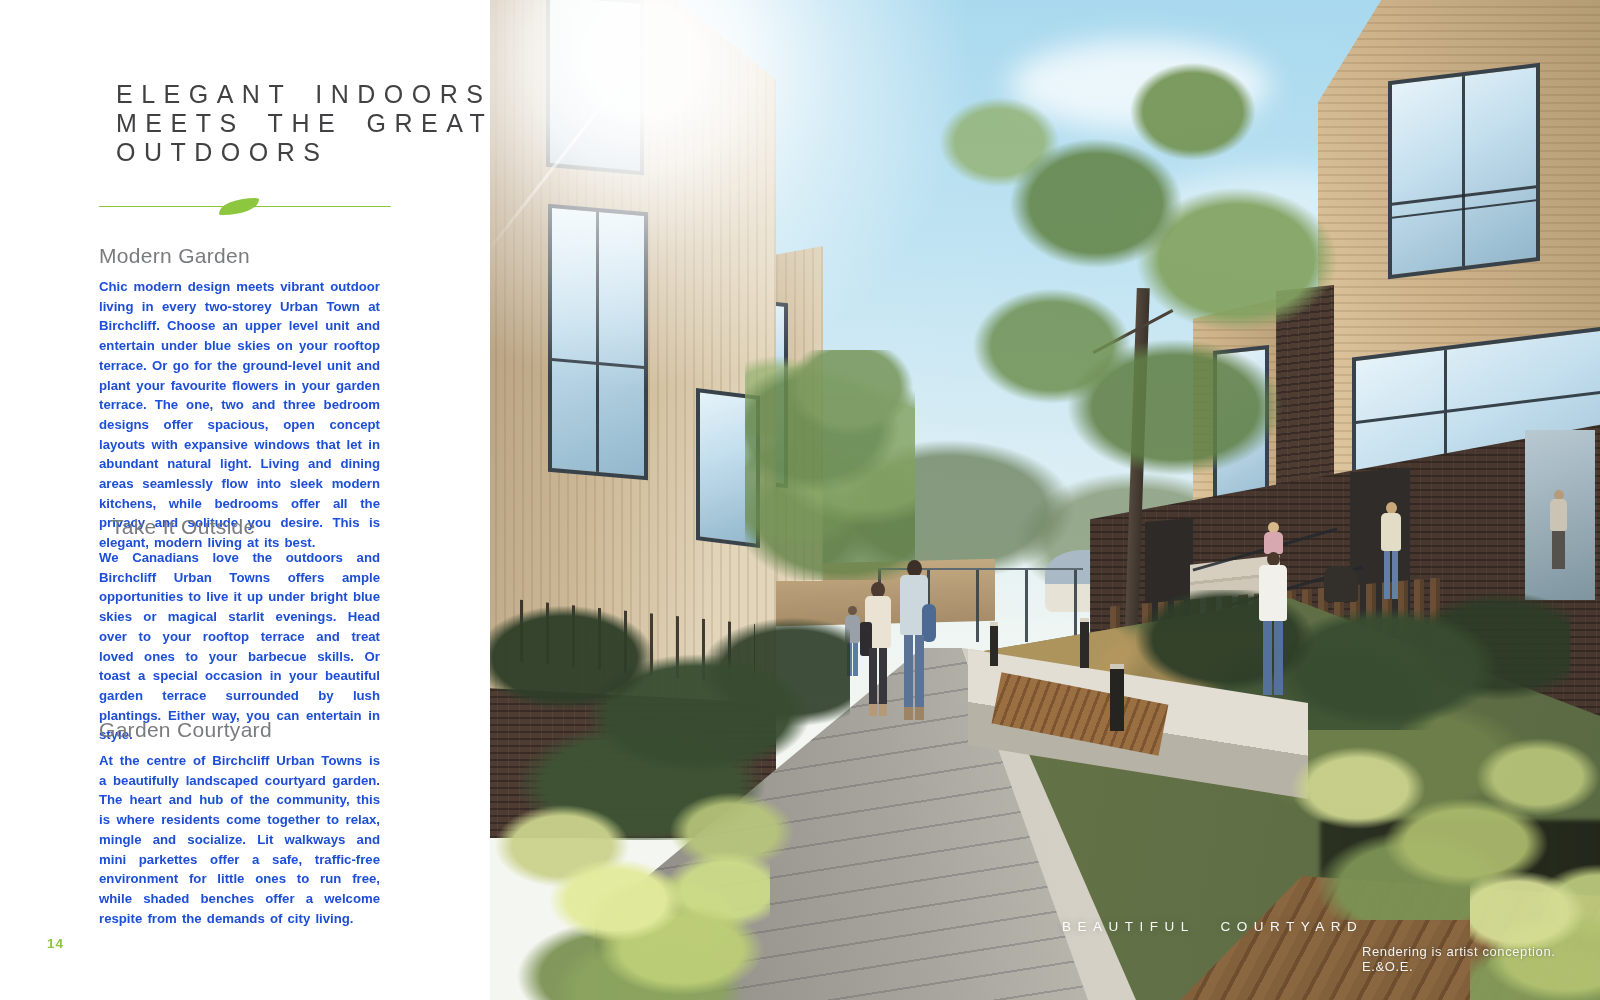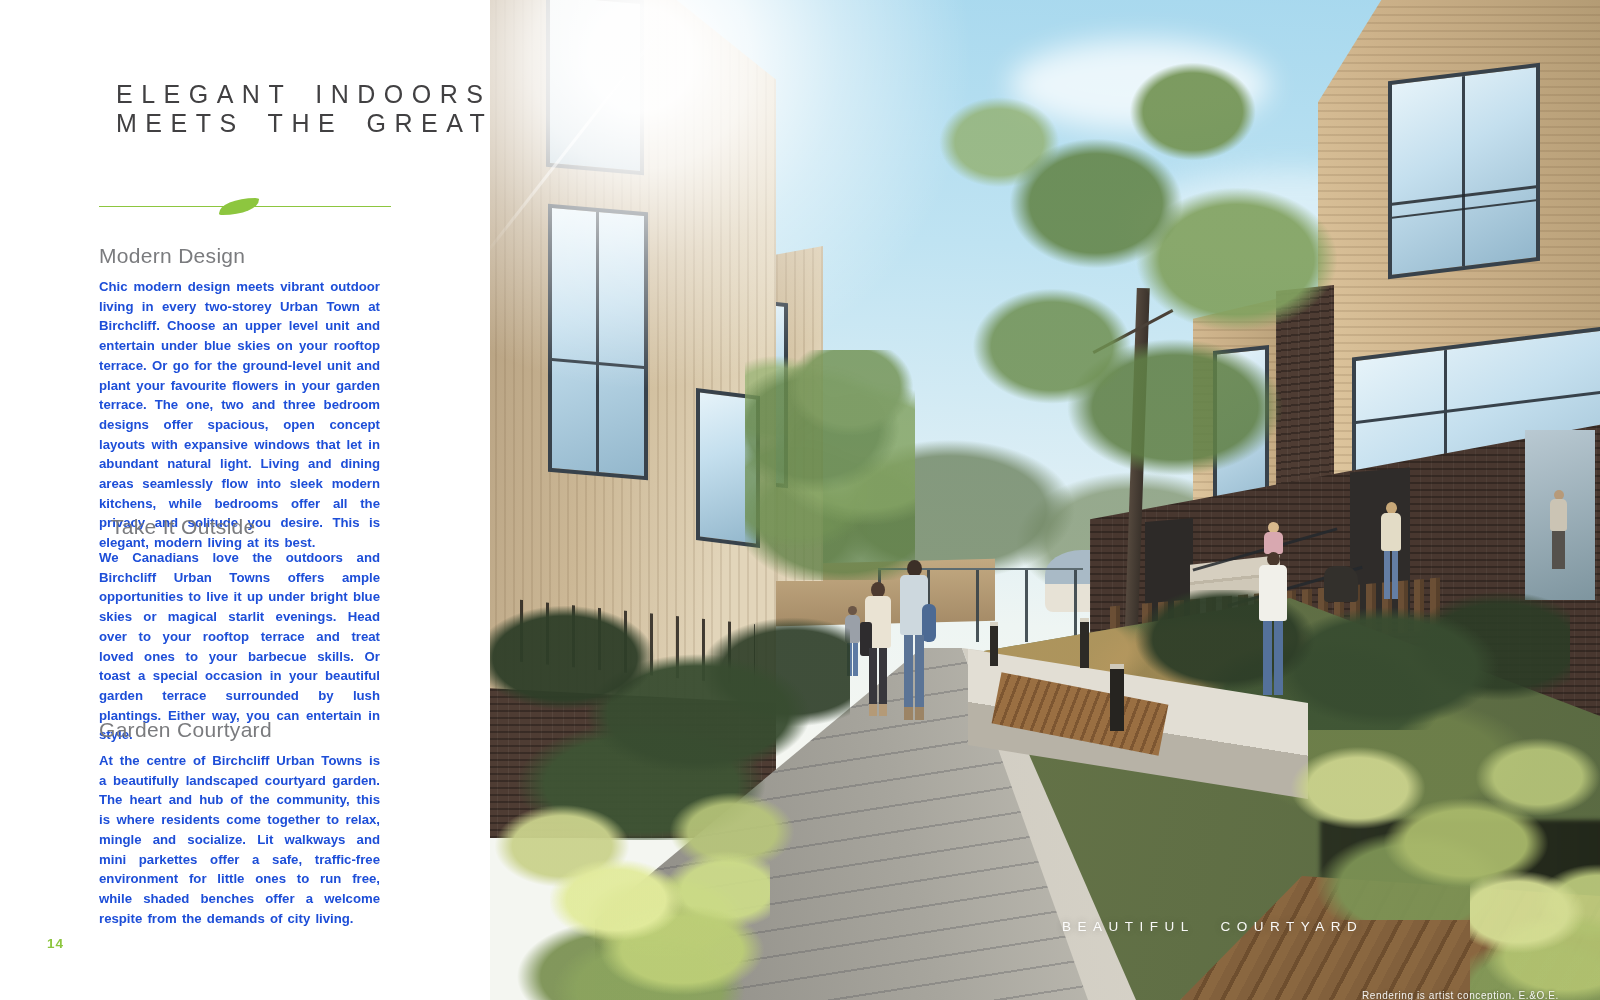--- a/index.html
+++ b/index.html
@@ -76,39 +76,39 @@
   .person{position:absolute;}
   .person .head{position:absolute;border-radius:50%;}
   .person .torso{position:absolute;border-radius:5px 5px 3px 3px;}
   .person .legs{position:absolute;}
 
   .caption{
     font-size:13.5px;letter-spacing:6.5px;word-spacing:16px;color:rgba(255,255,255,.96);
     text-shadow:0 0 6px rgba(60,60,60,.35);font-weight:400;
   }
   .disclaimer{
-    font-size:10px;letter-spacing:.6px;color:rgba(255,255,255,.92);
+    font-size:13px;letter-spacing:.6px;color:rgba(255,255,255,.92);
     text-shadow:0 0 3px rgba(40,40,30,.5);
-    margin-top:46px;
   }
 </style>
 </head>
 <body>
 
 <div class="abs left-panel">
 
   <div class="abs brochure-title">
     <div>ELEGANT INDOORS</div>
     <div>MEETS THE GREAT</div>
+    <div>OUTDOORS</div>
   </div>
 
   <div class="abs divider-line"></div>
   <div class="abs divider-leaf"></div>
 
-  <div class="abs section-heading" style="top:244px;">Modern Design</div>
+  <div class="abs section-heading" style="top:244px;">Modern Garden</div>
   <div class="abs section-body" style="top:277px;">Chic modern design meets vibrant outdoor living in every two-storey Urban Town at Birchcliff. Choose an upper level unit and entertain under blue skies on your rooftop terrace. Or go for the ground-level unit and plant your favourite flowers in your garden terrace. The one, two and three bedroom designs offer spacious, open concept layouts with expansive windows that let in abundant natural light. Living and dining areas seamlessly flow into sleek modern kitchens, while bedrooms offer all the privacy and solitude you desire. This is elegant, modern living at its best.</div>
 
   <div class="abs section-heading" style="top:515px;margin-left:12px;">Take It Outside</div>
   <div class="abs section-body" style="top:548px;">We Canadians love the outdoors and Birchcliff Urban Towns offers ample opportunities to live it up under bright blue skies or magical starlit evenings. Head over to your rooftop terrace and treat loved ones to your barbecue skills. Or toast a special occasion in your beautiful garden terrace surrounded by lush plantings. Either way, you can entertain in style.</div>
 
   <div class="abs section-heading" style="top:718px;">Garden Courtyard</div>
   <div class="abs section-body" style="top:751px;">At the centre of Birchcliff Urban Towns is a beautifully landscaped courtyard garden. The heart and hub of the community, this is where residents come together to relax, mingle and socialize. Lit walkways and mini parkettes offer a safe, traffic-free environment for little ones to run free, while shaded benches offer a welcome respite from the demands of city living.</div>
 
   <div class="abs page-number">14</div>
 </div>

